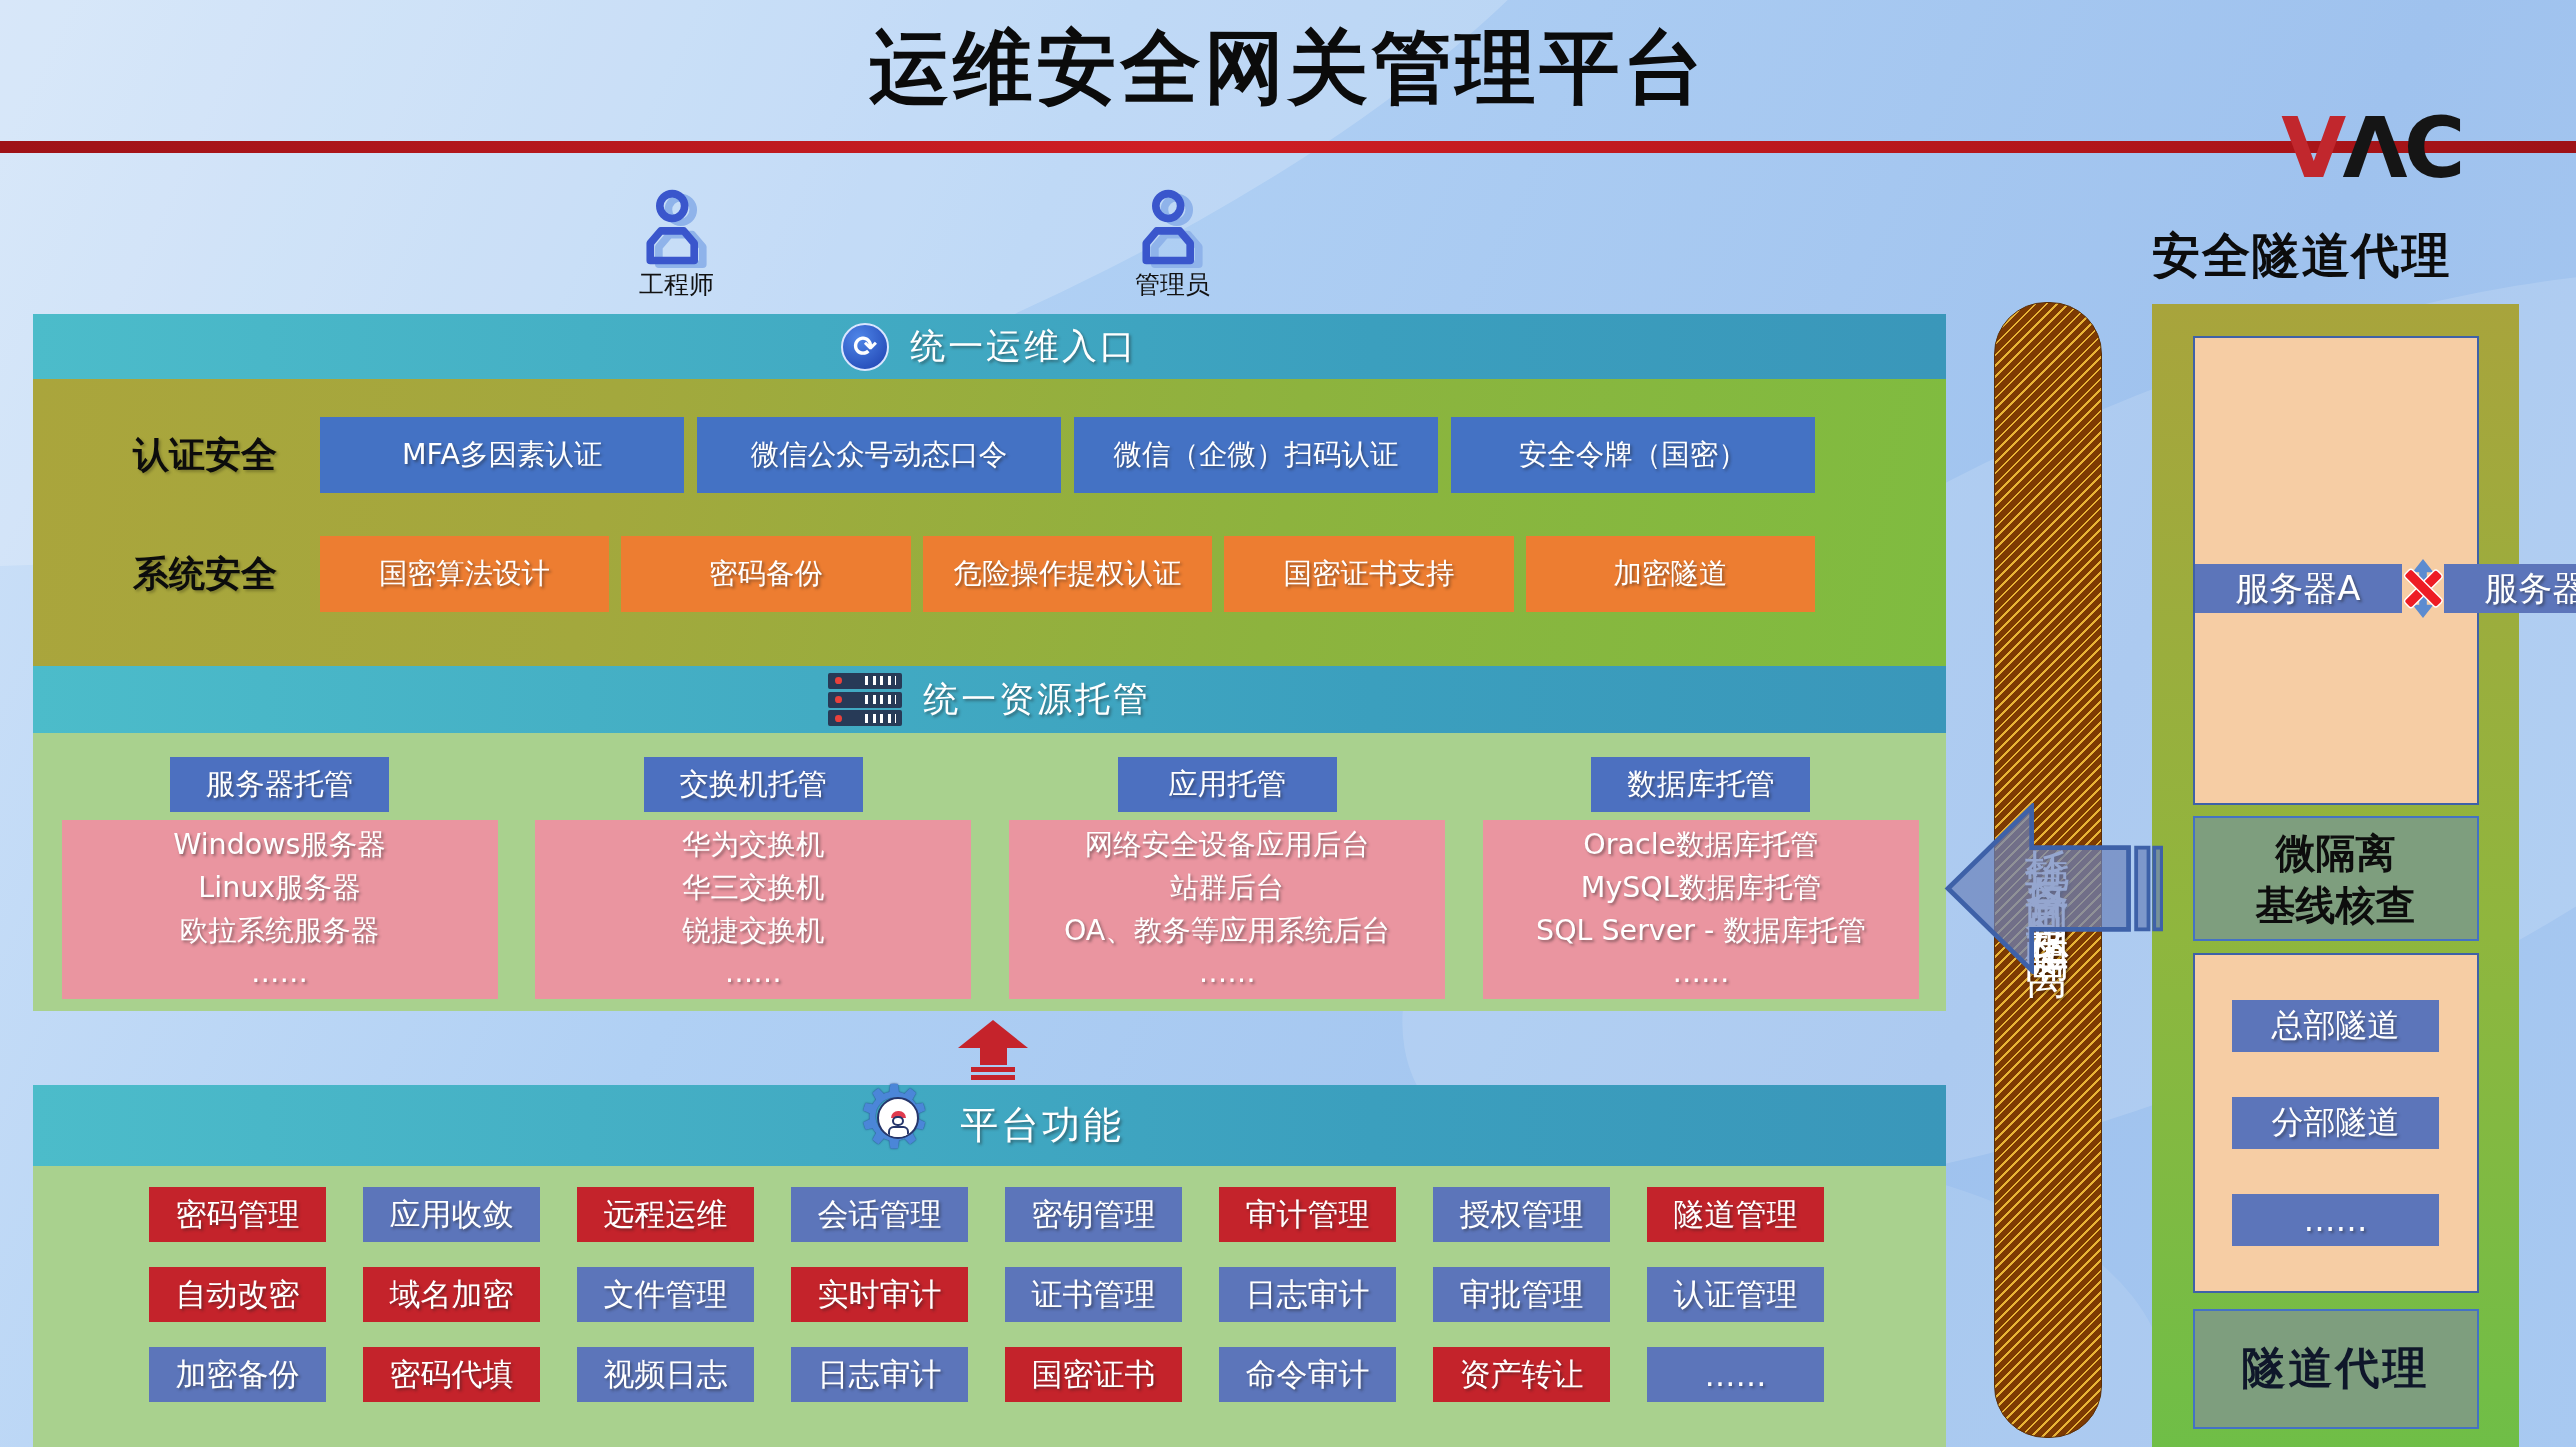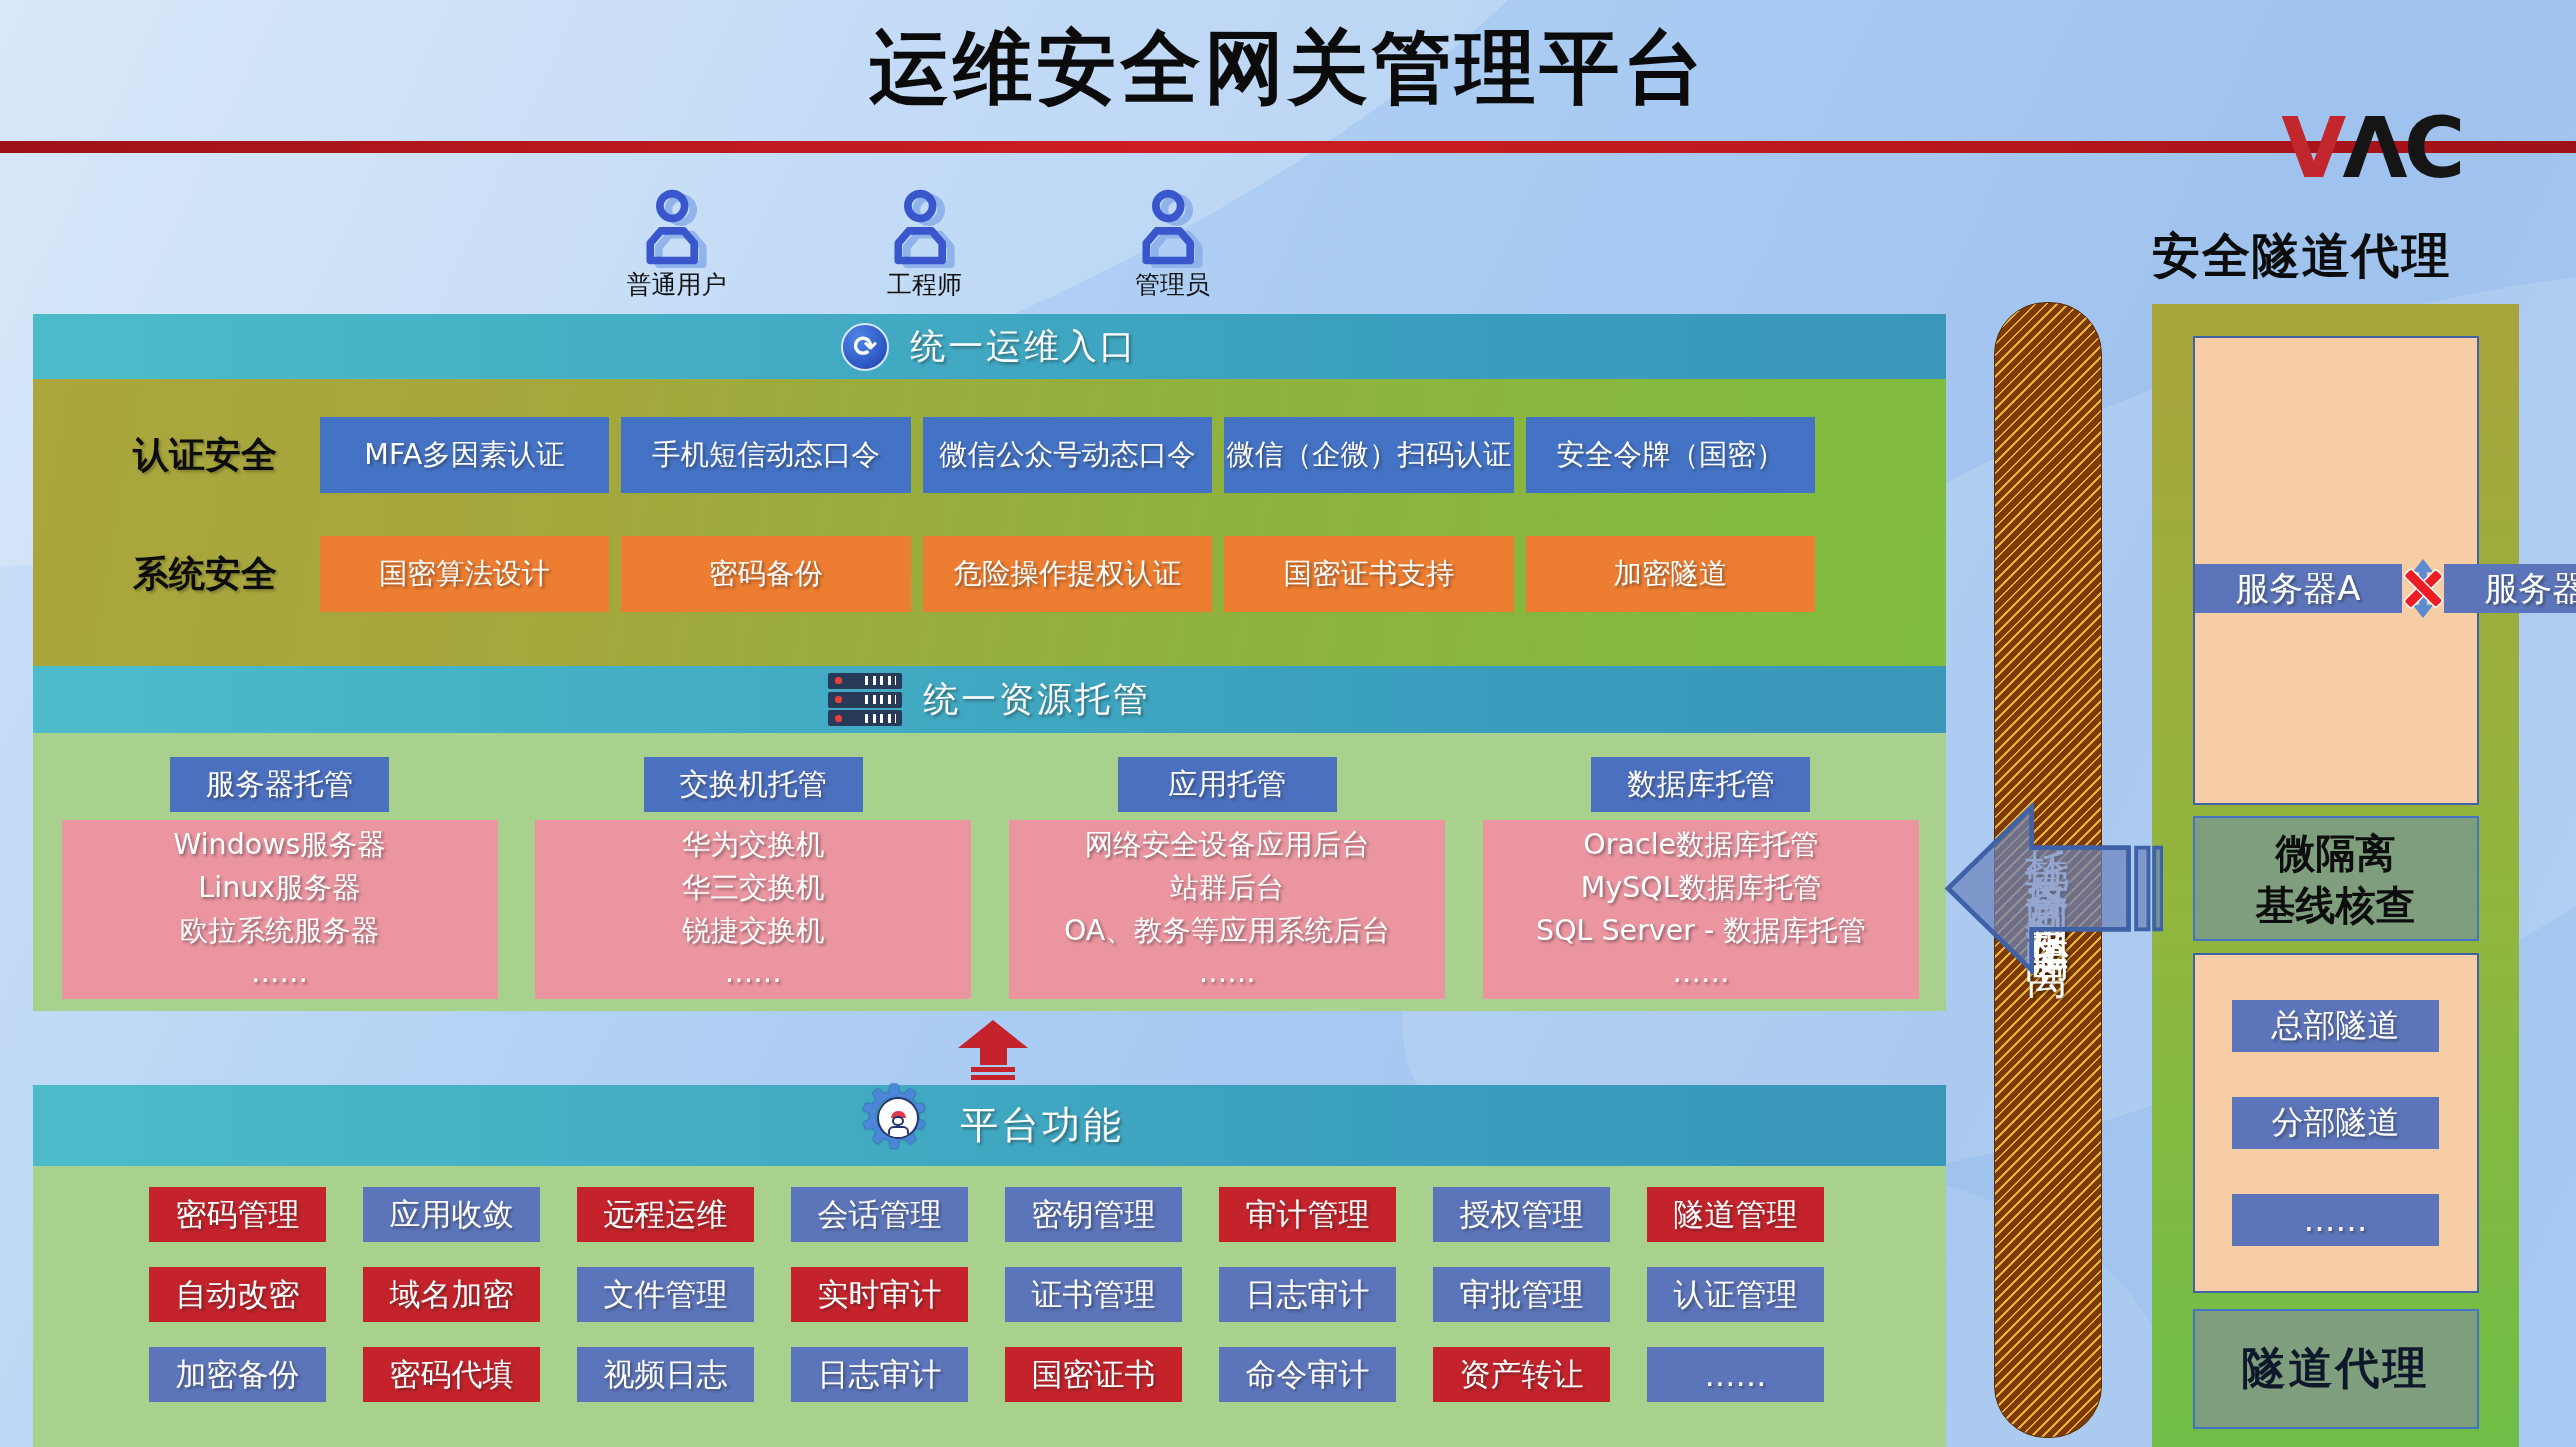--- a/index.html
+++ b/index.html
@@ -133,62 +133,48 @@
   <svg width="84" height="84" viewBox="0 0 88 88">
     <g fill="none" stroke="#8fb3ea" stroke-width="8" stroke-linejoin="round" transform="translate(11,6)">
       <circle cx="37" cy="19" r="13"></circle>
       <polygon points="14,76 14,58 25,45 49,45 60,58 60,76"></polygon>
     </g>
     <g fill="none" stroke="#3a56cc" stroke-width="8" stroke-linejoin="round" transform="translate(2,2)">
       <circle cx="37" cy="19" r="13"></circle>
       <polygon points="14,76 14,58 25,45 49,45 60,58 60,76"></polygon>
     </g>
   </svg>
-<span class="user-label">普通用户</span>
+<span class="user-label">工程师</span>
       </div>
       <div class="user">
   <svg width="84" height="84" viewBox="0 0 88 88">
     <g fill="none" stroke="#8fb3ea" stroke-width="8" stroke-linejoin="round" transform="translate(11,6)">
       <circle cx="37" cy="19" r="13"></circle>
       <polygon points="14,76 14,58 25,45 49,45 60,58 60,76"></polygon>
     </g>
     <g fill="none" stroke="#3a56cc" stroke-width="8" stroke-linejoin="round" transform="translate(2,2)">
       <circle cx="37" cy="19" r="13"></circle>
       <polygon points="14,76 14,58 25,45 49,45 60,58 60,76"></polygon>
     </g>
   </svg>
-<span class="user-label">工程师</span>
-      </div>
-      <div class="user">
-  <svg width="84" height="84" viewBox="0 0 88 88">
-    <g fill="none" stroke="#8fb3ea" stroke-width="8" stroke-linejoin="round" transform="translate(11,6)">
-      <circle cx="37" cy="19" r="13"></circle>
-      <polygon points="14,76 14,58 25,45 49,45 60,58 60,76"></polygon>
-    </g>
-    <g fill="none" stroke="#3a56cc" stroke-width="8" stroke-linejoin="round" transform="translate(2,2)">
-      <circle cx="37" cy="19" r="13"></circle>
-      <polygon points="14,76 14,58 25,45 49,45 60,58 60,76"></polygon>
-    </g>
-  </svg>
 <span class="user-label">管理员</span>
       </div>
     </div>
 
   <div id="main">
     <div class="teal-bar" id="bar-entry">
       <div class="sync-badge">⟳</div>
       <span class="bar-label wt">统一运维入口</span>
     </div>
 
     <div id="auth-section">
         <div class="sec-row">
           <span class="sec-label">认证安全</span>
           <div class="sec-btns">
             <div class="sec-btn wt auth">MFA多因素认证</div>
-            <div class="sec-btn wt auth">手机短信动态口令</div>
             <div class="sec-btn wt auth">微信公众号动态口令</div>
             <div class="sec-btn wt auth">微信（企微）扫码认证</div>
             <div class="sec-btn wt auth">安全令牌（国密）</div>
           </div>
         </div>
         <div class="mirror-outer"></div>
         <div class="sec-row">
           <span class="sec-label">系统安全</span>
           <div class="sec-btns">
             <div class="sec-btn wt sys">国密算法设计</div>

